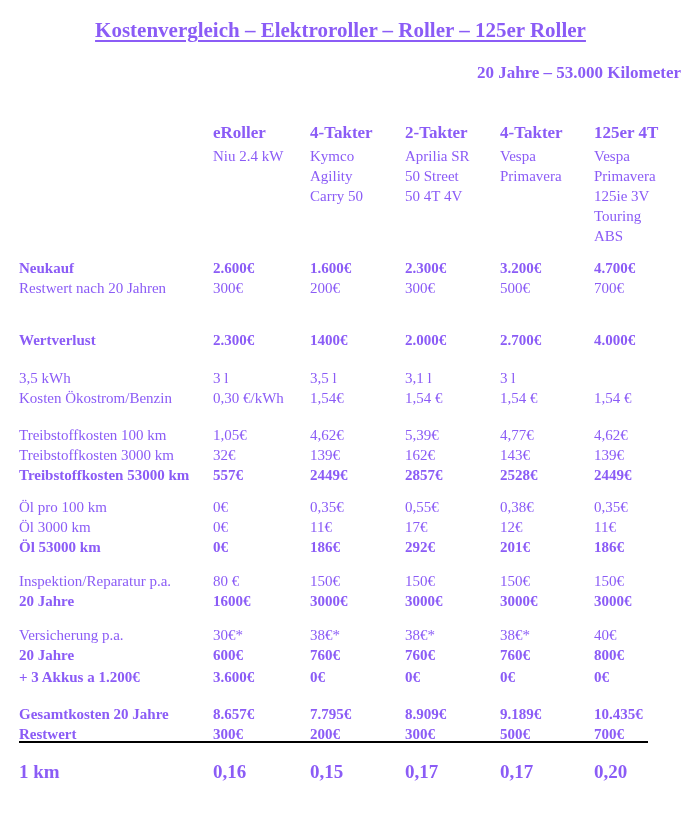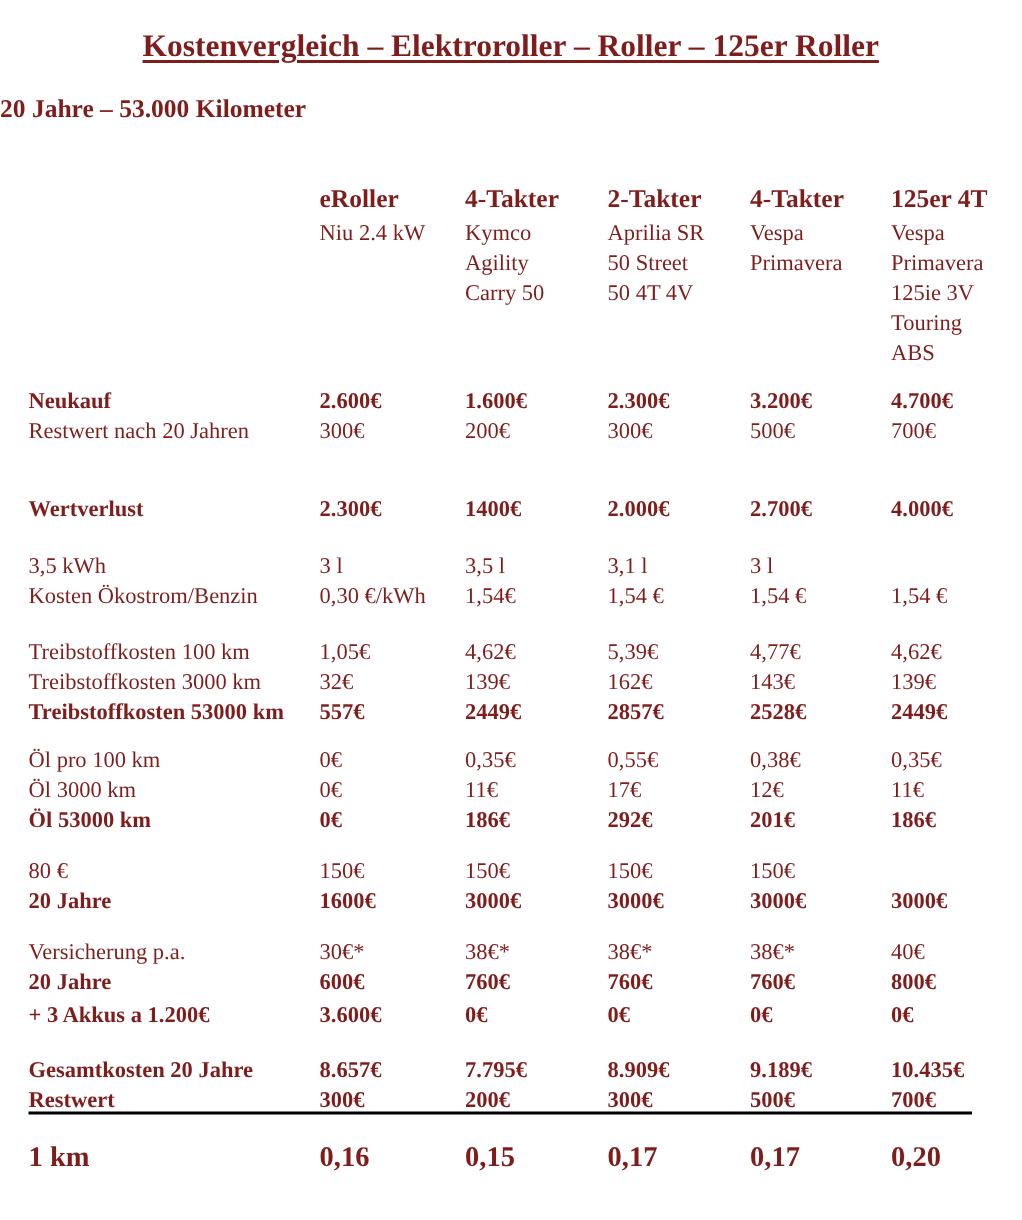--- a/index.html
+++ b/index.html
@@ -1,41 +1,41 @@
 <!DOCTYPE html>
 <html><head>
 <meta charset="utf-8">
 <style>
   html, body { margin: 0; padding: 0; background: #ffffff; }
   .page {
     position: relative;
     width: 681px;
     height: 813px;
     background: #ffffff;
-    color: #7f1d1d;
+    color: #8b5cf6;
     font-family: "Liberation Serif", "DejaVu Serif", serif;
     overflow: hidden;
     border-radius: 21px;
   }
   .title {
     margin: 0;
     padding-top: 17px;
     text-align: center;
     font-size: 21px;
     line-height: 26px;
     font-weight: bold;
   }
   .title .underlined {
     text-decoration: underline;
     text-decoration-thickness: 2px;
     text-underline-offset: 3px;
   }
   .subtitle {
     margin-top: 19px;
-    text-align: left;
+    text-align: right;
     font-size: 17px;
     line-height: 22px;
     font-weight: bold;
   }
   .table {
     padding-left: 19px;
     font-size: 15px;
     line-height: 20px;
   }
   .grid {
@@ -209,20 +209,21 @@
             <div class="cell label">Öl 53000 km</div>
             <div class="cell">0€</div>
             <div class="cell">186€</div>
             <div class="cell">292€</div>
             <div class="cell">201€</div>
             <div class="cell">186€</div>
           </div>
         </div>
         <div class="section s5">
           <div class="grid row">
+            <div class="cell label">Inspektion/Reparatur p.a.</div>
             <div class="cell">80 €</div>
             <div class="cell">150€</div>
             <div class="cell">150€</div>
             <div class="cell">150€</div>
             <div class="cell">150€</div>
           </div>
           <div class="grid row bold">
             <div class="cell label">20 Jahre</div>
             <div class="cell">1600€</div>
             <div class="cell">3000€</div>

